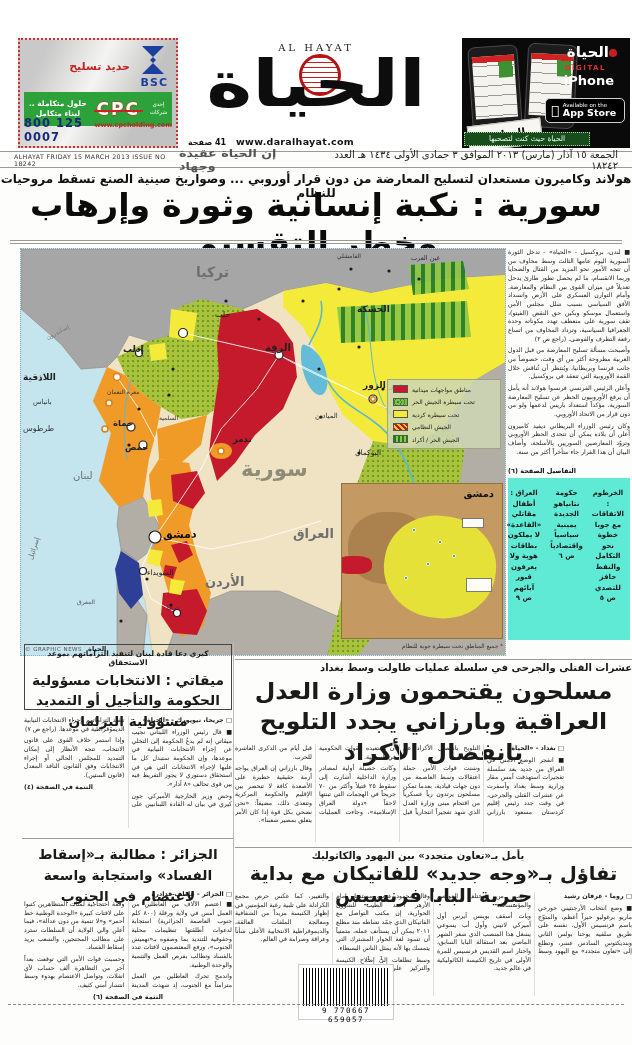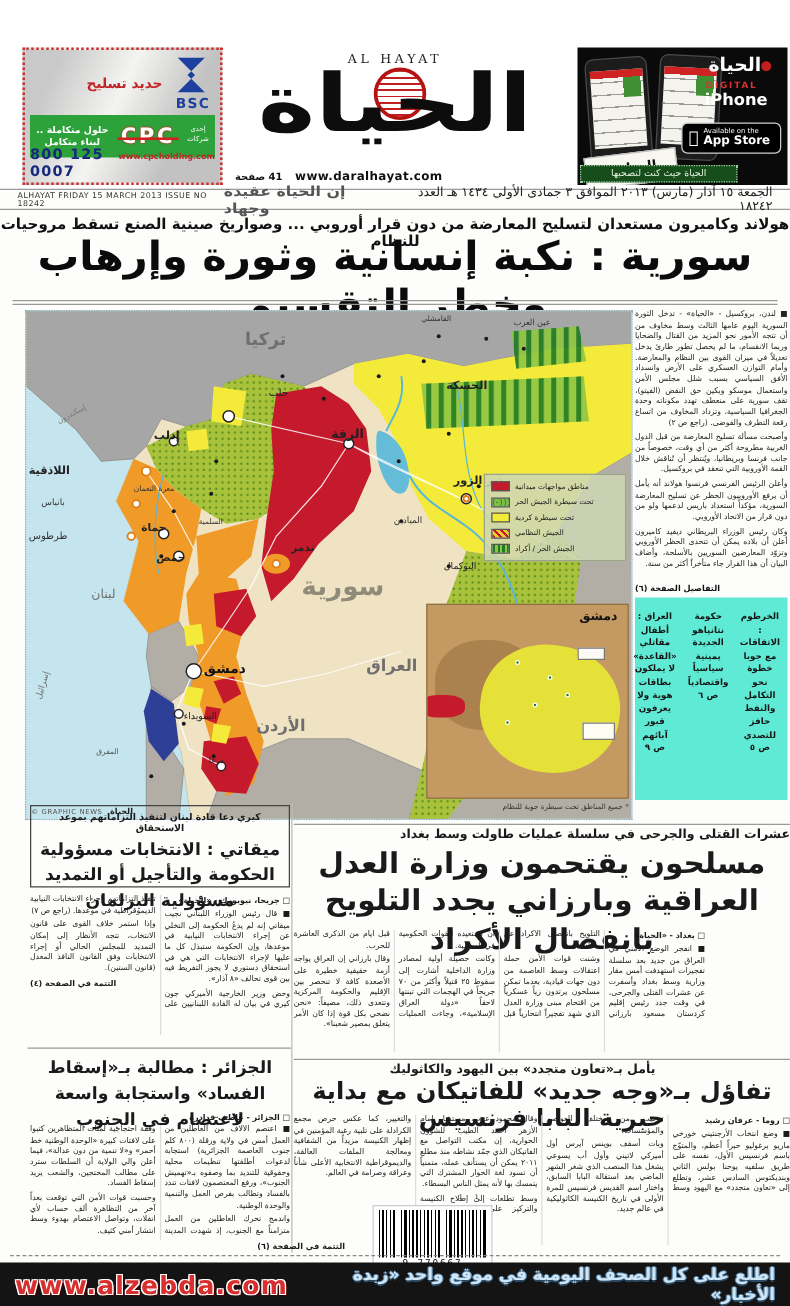--- a/index.html
+++ b/index.html
@@ -184,22 +184,22 @@
     margin-top:3px; transform:scaleX(1.02); }
   #mik-cols { left:24px; top:716px; width:208px; height:112px; overflow:hidden;
     direction:rtl; text-align:justify; font-size:6.2px; line-height:1.4;
     column-count:2; column-gap:7px; column-rule:1px solid #ddd; }
   #alg-headline { left:24px; top:844px; width:208px; direction:rtl; text-align:center;
     font-size:13.5px; font-weight:bold; line-height:1.55; transform:scaleX(1.02); }
   #alg-dl { left:24px; top:890px; width:208px; direction:rtl; font-size:6.4px; font-weight:bold; }
   #alg-cols { left:24px; top:900px; width:208px; height:92px; overflow:hidden;
     direction:rtl; text-align:justify; font-size:6.2px; line-height:1.4;
     column-count:2; column-gap:7px; column-rule:1px solid #ddd; }
-  #alg-more { left:24px; top:993px; width:208px; direction:rtl; text-align:right;
-    font-size:6.5px; font-weight:bold;margin-left:44px; }
+  #alg-more { left:24px; top:993px; width:208px; direction:rtl; text-align:center;
+    font-size:6.5px; font-weight:bold; }
 
   
   #footer { left:0; top:1010px; width:632px; height:35px; background:#141414;
     display:flex; align-items:center; justify-content:space-between; padding:0 12px; }
   #footer-url { font-size:20px; font-weight:bold; color:#d82e2e; letter-spacing:1px;
     text-shadow:-1px -1px 0 #fff,1px -1px 0 #fff,-1px 1px 0 #fff,1px 1px 0 #fff,2px 2px 1px #400; }
   #footer-ar { direction:rtl; font-size:13.5px; font-weight:bold; color:#cfe6f6;
     text-shadow:-1px 0 0 #5d87a8,1px 0 0 #5d87a8,0 -1px 0 #5d87a8,0 1.5px 0 #2c4a63; }
 </style>
 </head>
@@ -555,18 +555,14 @@
   <div id="alg-cols" class="abs">
   <p>■ اعتصم الآلاف من العاطلين من العمل أمس في ولاية ورقلة (٨٠٠ كلم جنوب العاصمة الجزائرية) استجابة لدعوات أطلقتها تنظيمات محلية وحقوقية للتنديد بما وصفوه بـ«تهميش الجنوب»، ورفع المعتصمون لافتات تندد بالفساد وتطالب بفرص العمل والتنمية والوحدة الوطنية.</p>
 
   <p>واندمج تحرك العاطلين من العمل متزامناً مع الجنوب، إذ شهدت المدينة وقفة احتجاجية لمئات المتظاهرين كتبوا على لافتات كبيرة «الوحدة الوطنية خط أحمر» و«لا تنمية من دون عدالة»، فيما أعلن والي الولاية أن السلطات سترد على مطالب المحتجين، والشعب يريد إسقاط الفساد.</p>
 
   <p>وحسبت قوات الأمن التي توقعت بعداً آخر من التظاهرة ألف حساب لأي انفلات، وتواصل الاعتصام بهدوء وسط انتشار أمني كثيف.</p>
 </div>
   <div id="alg-more" class="abs">التتمة في الصفحة (٦)</div>
 
   <div id="rule-dashed" class="abs"></div>
-  <div id="footer" class="abs">
-    <span id="footer-url">www.alzebda.com</span>
-    <span id="footer-ar">اطلع على كل الصحف اليومية في موقع واحد «زبدة الأخبار»</span>
-  </div>
 
 </div>
 
 </body></html>

